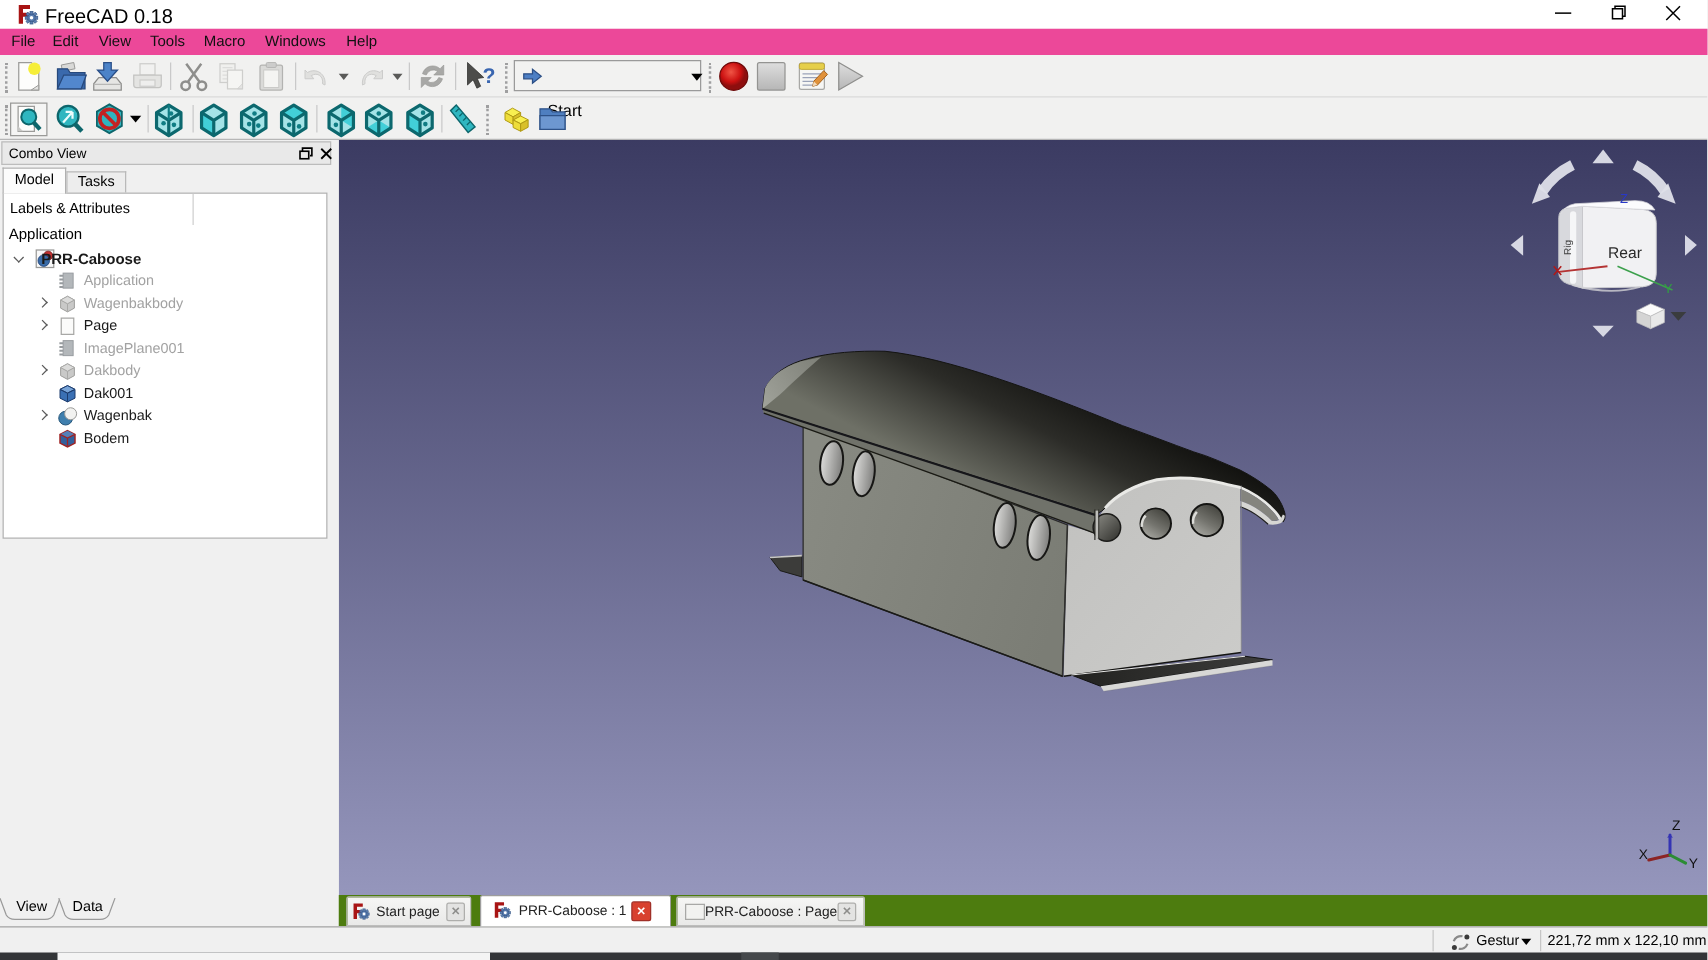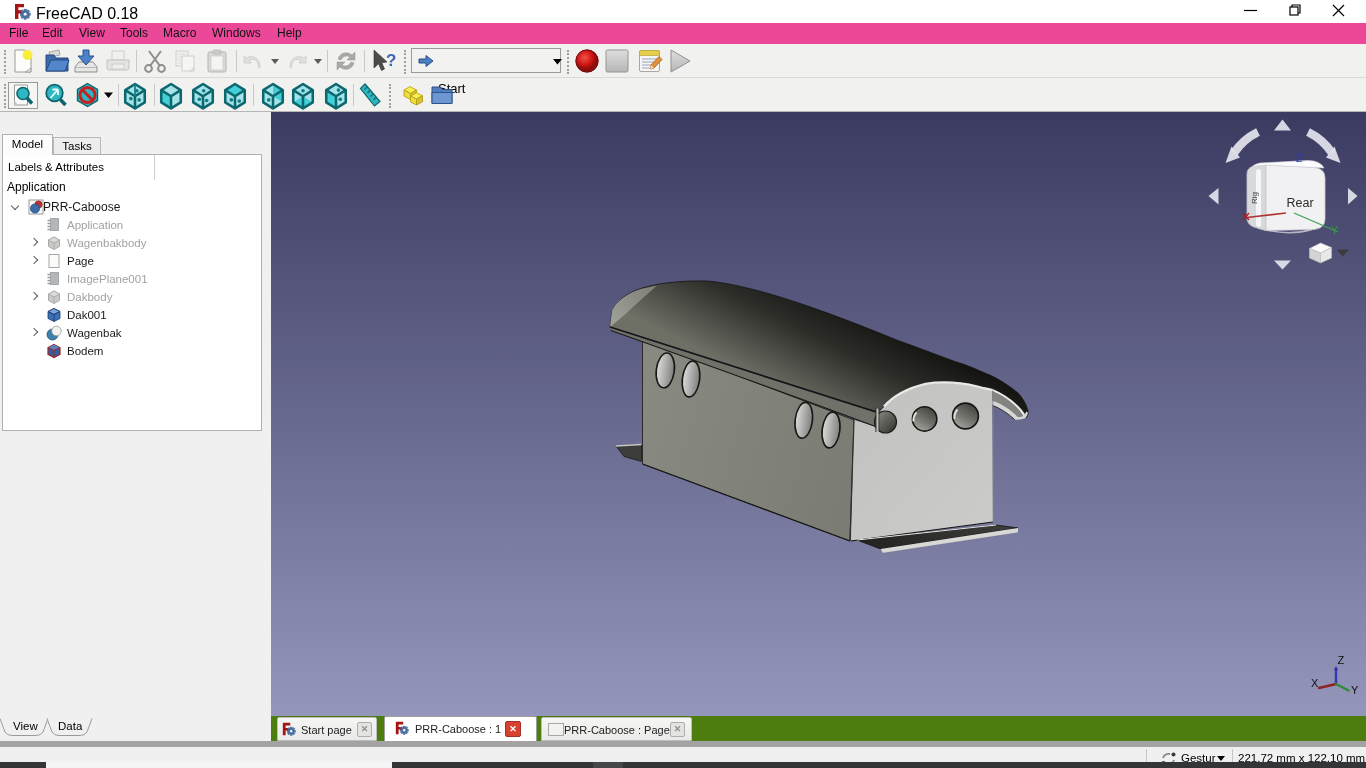--- a/index.html
+++ b/index.html
@@ -25,21 +25,21 @@
 #treebox{left:2px;top:42px;width:260px;height:277px;background:#fff;border:1px solid #b0b0b0;box-sizing:border-box;}
 #propbox{left:2px;top:322px;width:260px;height:284px;background:#fff;border:1px solid #b0b0b0;box-sizing:border-box;}
 .trow{position:absolute;height:18px;font-size:11.5px;white-space:nowrap;}
 .gray{color:#a2a2a2;}
 .blk{color:#1a1a1a;}
 .exp{position:absolute;width:5px;height:5px;border-right:1.4px solid #5a5a5a;border-bottom:1.4px solid #5a5a5a;transform:rotate(-45deg);}
 .expd{position:absolute;width:5px;height:5px;border-right:1.4px solid #5a5a5a;border-bottom:1.4px solid #5a5a5a;transform:rotate(45deg);}
 #viewport{left:271px;top:112px;width:1095px;height:604px;}
 #mditabs{left:271px;top:716px;width:1095px;height:25px;background:#4d7c0f;}
 .mtab{position:absolute;box-sizing:border-box;font-size:11px;color:#222;}
-#statusbar{left:0;top:741px;width:1366px;height:21px;background:#f0f0f0;border-top:6px solid #a3a3a3;box-sizing:border-box;}
+#statusbar{left:0;top:741px;width:1366px;height:21px;background:#f0f0f0;border-top:1px solid #a3a3a3;box-sizing:border-box;}
 #taskbar{left:0;top:762px;width:1366px;height:6px;background:#333538;}
 .ic{position:absolute;}
 </style>
 </head>
 <body>
 <div class="abs" id="titlebar">
   <svg class="ic" style="left:14px;top:3px" width="17" height="17" viewBox="0 0 17 17">
     <g id="fclogo">
       <path d="M1,1 h9 v3.2 h-5.6 v3 h4.6 v3.2 h-4.6 V16 H1 Z" fill="#a81414"></path>
       <g fill="#5a7db0" stroke="#3a5a88" stroke-width="0.6">
@@ -246,20 +246,30 @@
     <path d="M-2.5,1 L3.5,4 L3.5,10 L-2.5,7 Z" fill="#eedd3a" stroke="#b09a14" stroke-width="0.8"></path>
     <path d="M3.5,4 L9.5,0.8 L9.5,6.8 L3.5,10 Z" fill="#d8c02a" stroke="#b09a14" stroke-width="0.8"></path>
   </g>
   <g transform="translate(442,51)">
     <path d="M-10,-8 h8 l2,2.5 h10 v14 h-20 z" fill="#4f7fc0" stroke="#2e5288" stroke-width="1"></path>
     <path d="M-10,8.5 v-11 h20 v11 z" fill="#6d97d0" stroke="#2e5288" stroke-width="1"></path>
   </g>
   </svg>
 </div>
 <div class="abs" id="panel">
+  <div class="abs" id="paneltitle">
+      <span>Combo View</span>
+    <svg class="ic" style="left:237px;top:3px" width="12" height="12" viewBox="0 0 12 12">
+      <rect x="1" y="4" width="7" height="6" fill="none" stroke="#000" stroke-width="1.3"></rect>
+      <path d="M3,4 V1.5 h7.5 v6 H9" fill="none" stroke="#000" stroke-width="1.3"></path>
+    </svg>
+    <svg class="ic" style="left:253px;top:3px" width="12" height="12" viewBox="0 0 12 12">
+      <path d="M2,2 l8,8 M10,2 l-8,8" stroke="#000" stroke-width="1.5"></path>
+    </svg>
+  </div>
   <div class="tab" id="tabModel">Model</div>
   <div class="tab" id="tabTasks">Tasks</div>
   <div class="abs" id="treebox">
     <div style="position:absolute;left:151px;top:0px;width:1px;height:25px;background:#d0d0d0"></div>
     <div style="position:absolute;left:5px;top:6px;font-size:11.5px;color:#000">Labels &amp; Attributes</div>
     <div style="position:absolute;left:4px;top:25px;font-size:12px;color:#000">Application</div>
     <svg width="258" height="250" style="position:absolute;left:0;top:40px" viewBox="0 0 258 250">
       <defs>
         <g id="graycube">
           <path d="M0,-6 L5.5,-3 L5.5,3.5 L0,6.5 L-5.5,3.5 L-5.5,-3 Z" fill="#b8b8b6" stroke="#7e7e7c" stroke-width="0.8"></path>
@@ -302,21 +312,21 @@
         <circle cx="2.5" cy="-2" r="4.8" fill="#f2f2f0" stroke="#9a9a98" stroke-width="0.8"></circle>
       </g>
       <g transform="translate(51,156)">
         <path d="M0,-6.5 L6,-3.5 L6,3.5 L0,6.5 L-6,3.5 L-6,-3.5 Z" fill="#33609c" stroke="#a02424" stroke-width="1.2"></path>
         <path d="M0,-6.5 L6,-3.5 L0,-0.5 L-6,-3.5 Z" fill="#5580b8"></path>
         <path d="M0,-0.5 L0,6.5 M-6,-3.5 L0,-0.5 L6,-3.5" fill="none" stroke="#a02424" stroke-width="1"></path>
       </g>
     </svg>
     <div id="treerows" style="position:absolute;left:0;top:40px;width:258px;height:250px">
       <span class="expd" style="left:9px;top:8px"></span>
-      <span class="trow blk" style="left:40px;top:5px;font-weight:normal;font-size:12px">PRR-Caboose</span>
+      <span class="trow blk" style="left:30px;top:5px;font-weight:bold;font-size:12px">PRR-Caboose</span>
       <span class="trow gray" style="left:64px;top:24px">Application</span>
       <span class="exp" style="left:28px;top:44px"></span>
       <span class="trow gray" style="left:64px;top:42px">Wagenbakbody</span>
       <span class="exp" style="left:28px;top:62px"></span>
       <span class="trow blk" style="left:64px;top:60px">Page</span>
       <span class="trow gray" style="left:64px;top:78px">ImagePlane001</span>
       <span class="exp" style="left:28px;top:98px"></span>
       <span class="trow gray" style="left:64px;top:96px">Dakbody</span>
       <span class="trow blk" style="left:64px;top:114px">Dak001</span>
       <span class="exp" style="left:28px;top:134px"></span>

